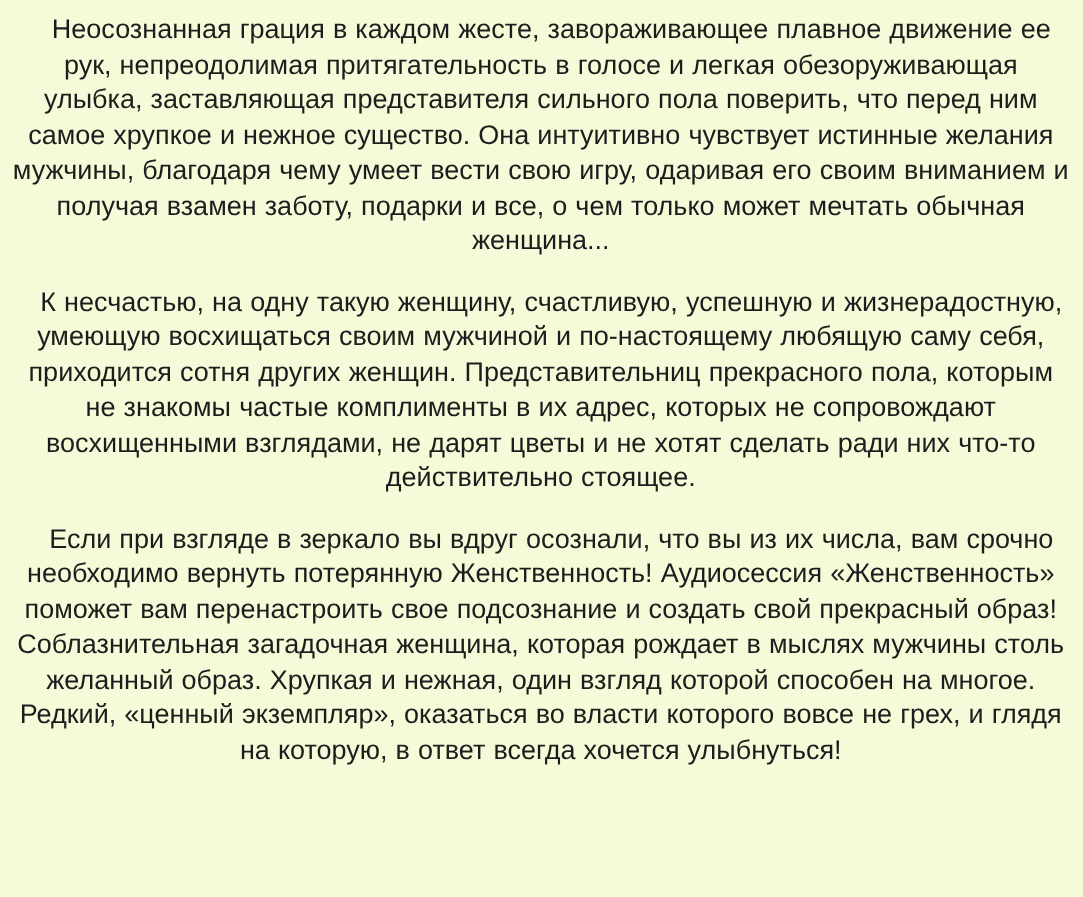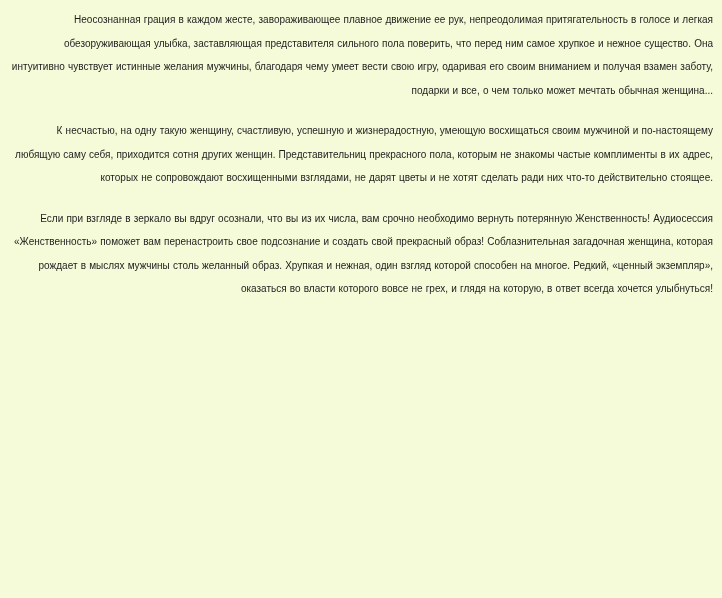--- a/index.html
+++ b/index.html
@@ -18,25 +18,25 @@
     width: 722px;
     height: 598px;
     background: #f5fbd8;
     padding: 8px 10px 0 8px;
   }
   .article {
     width: 705px;
   }
   .para {
     margin: 0 0 17px 0;
-    font-size: 10px;
+    font-size: 18px;
     line-height: 23.5px;
     color: #1d1d1d;
     text-indent: 14px;
-    text-align: right;
+    text-align: center;
     word-spacing: 0.4px;
   }
   .para:last-child {
     margin-bottom: 0;
   }
 </style>
 </head>
 <body>
 
 <div class="page">

